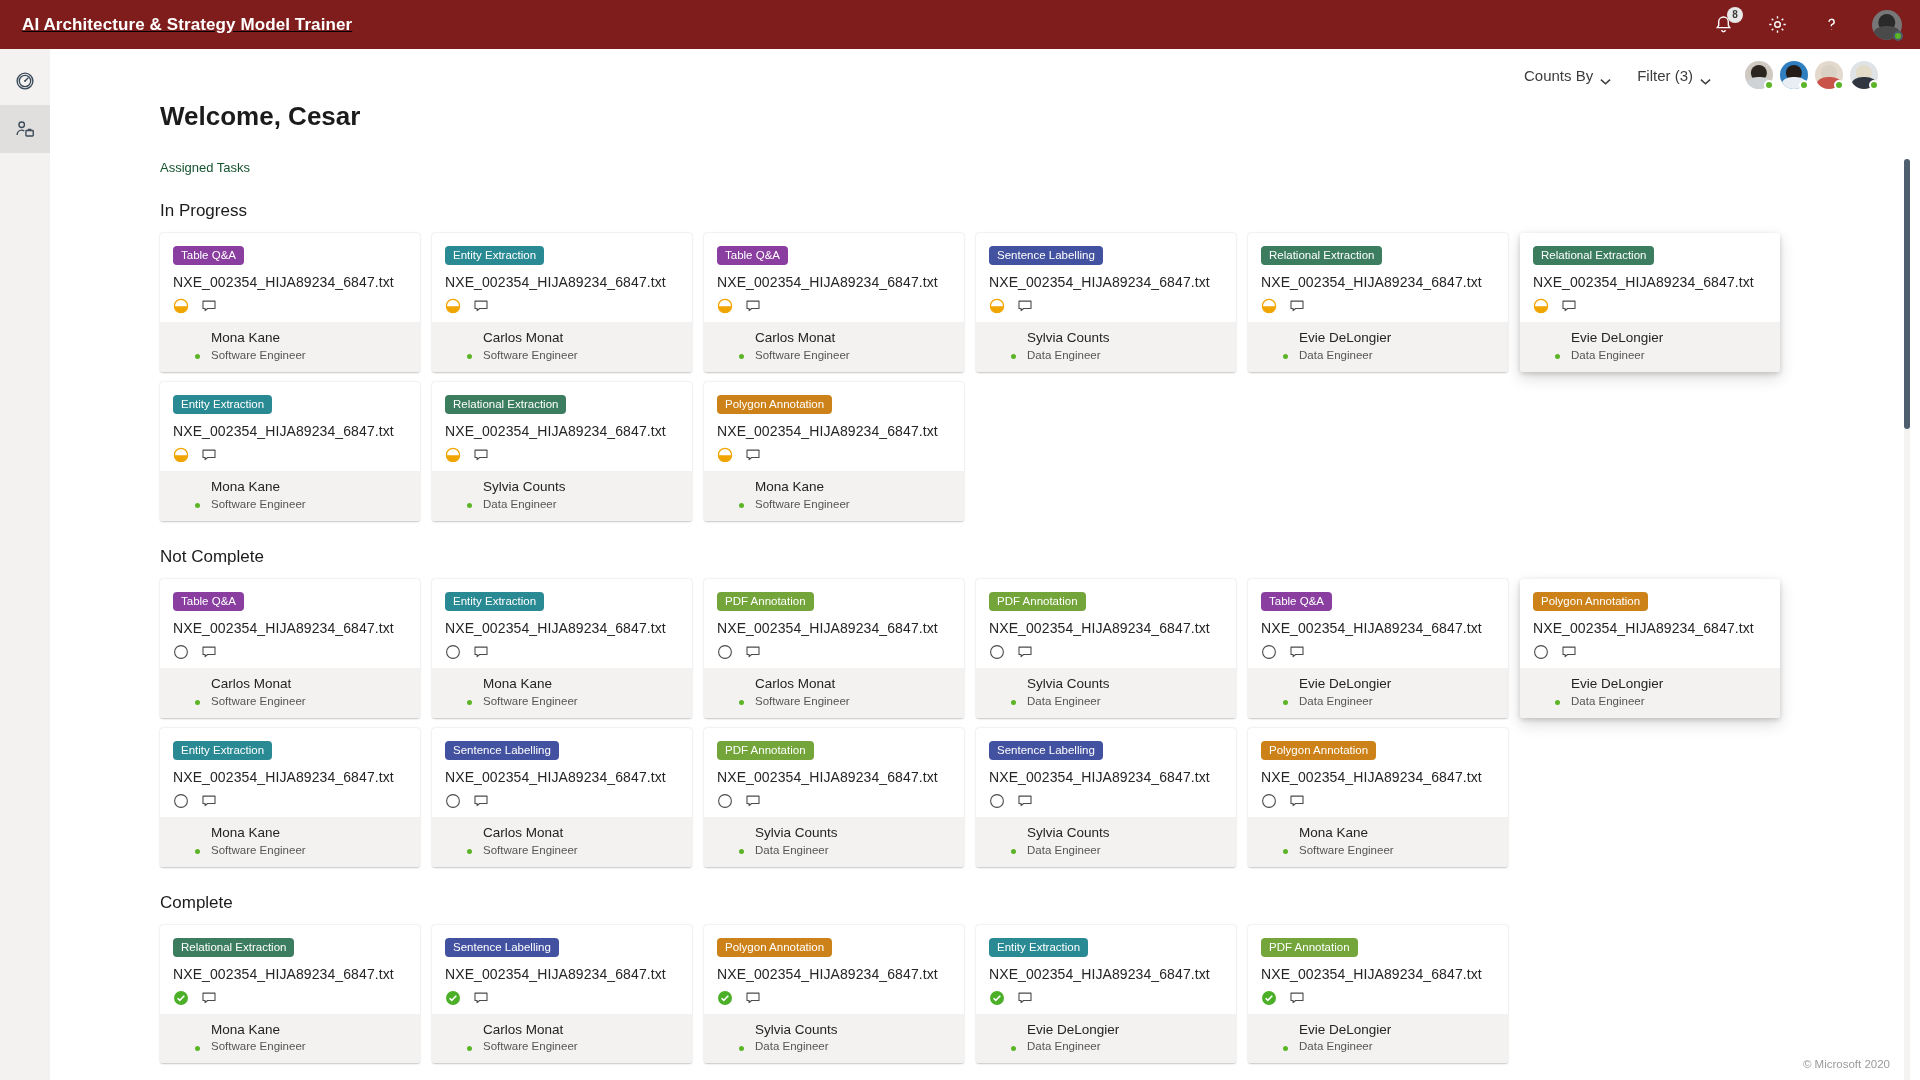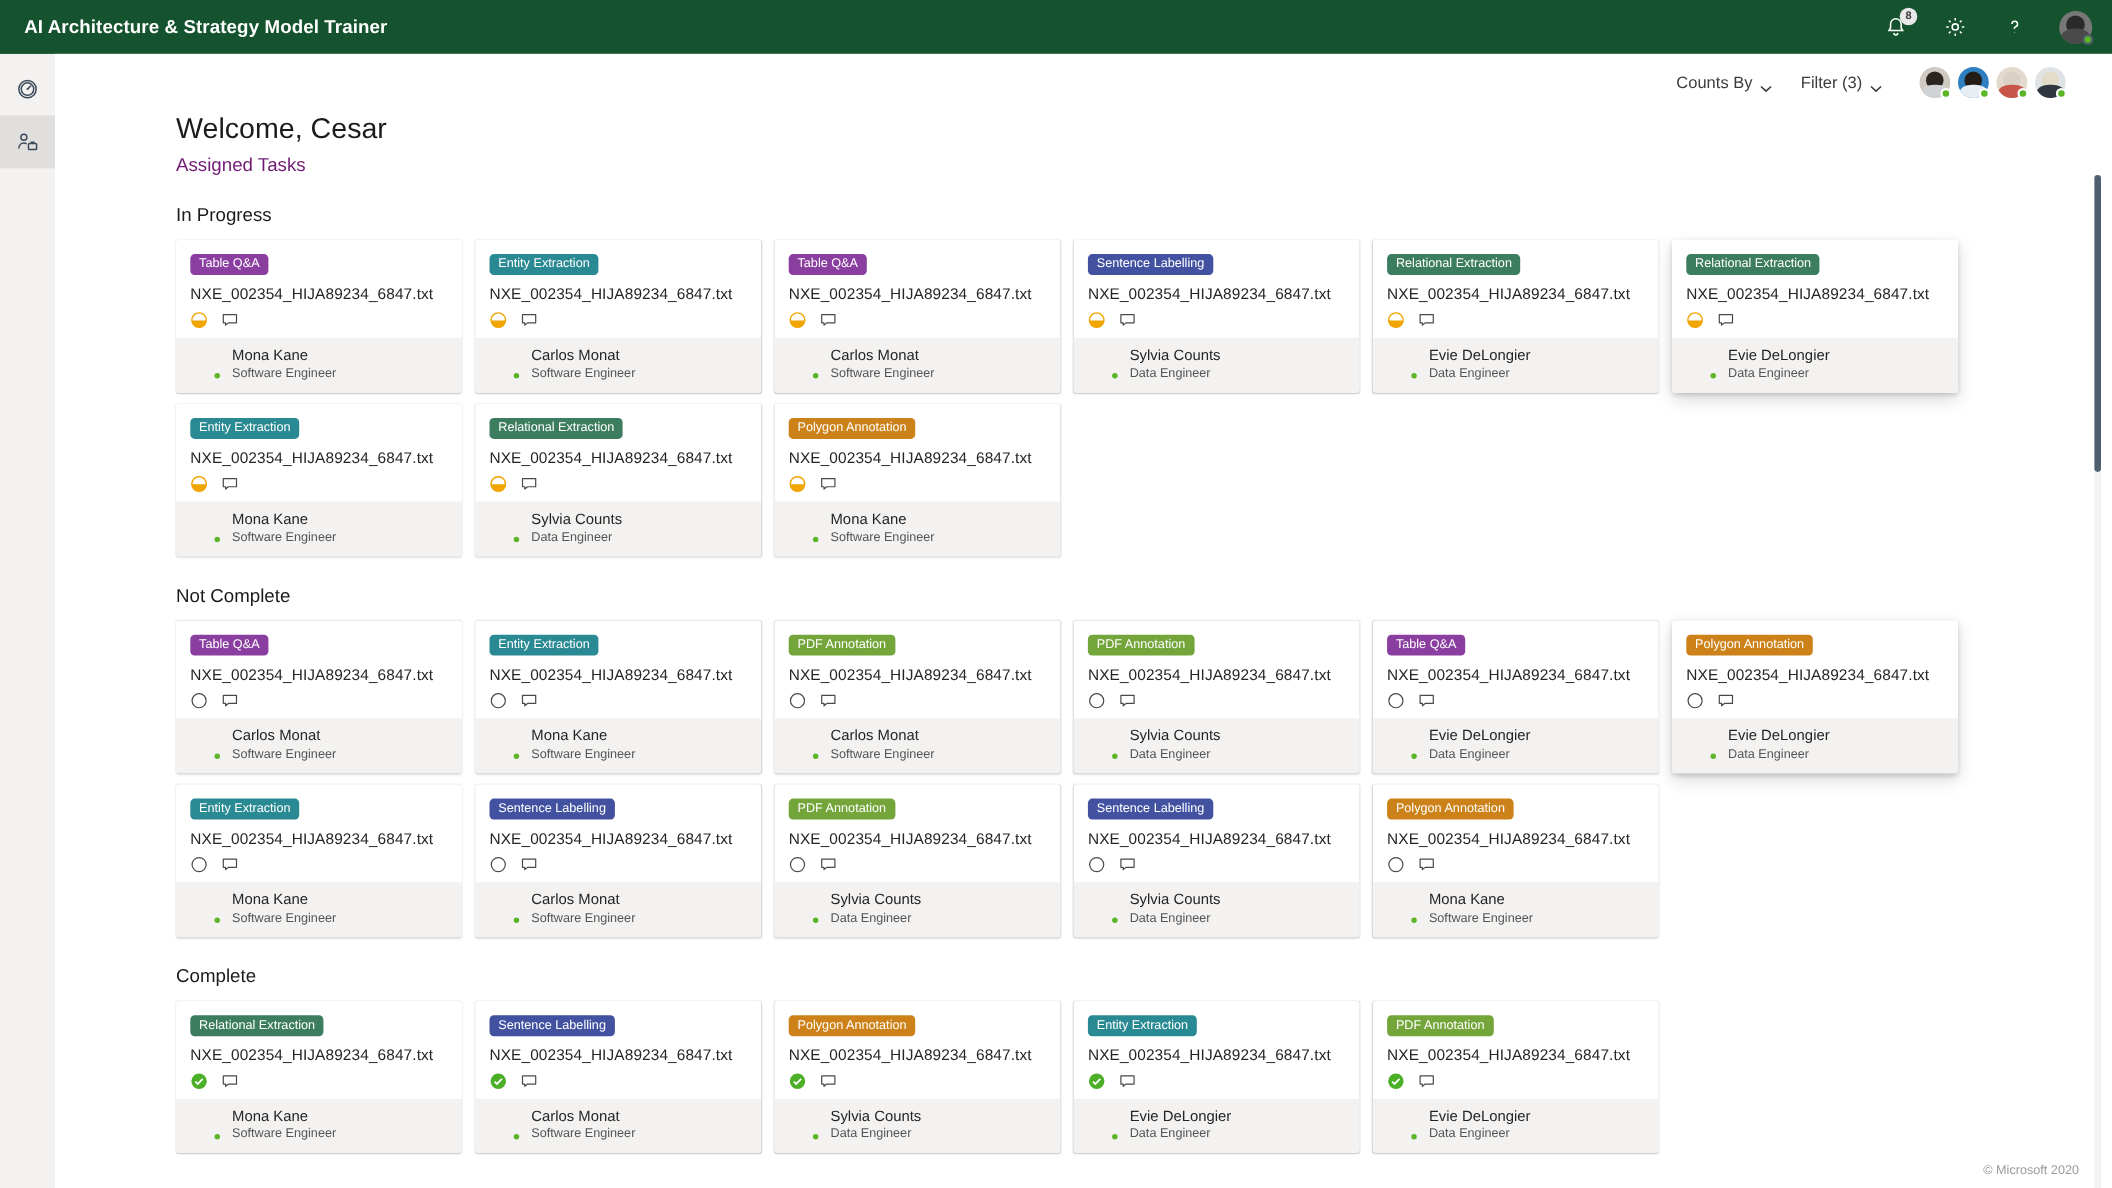--- a/index.html
+++ b/index.html
@@ -6,24 +6,25 @@
   html, body {
     width: 1920px; height: 1080px;
     font-family: "Liberation Sans", sans-serif;
     background: #ffffff;
     overflow: hidden;
   }
 
   
   .appbar {
     height: 49px; width: 100%;
-    background: #14532d;
+    background: #7f1d1d;
     display: flex; align-items: center;
     padding: 0 18px 0 22px;
     position: relative;
+    text-decoration: underline;
   }
   .app-title {
     color: #ffffff; font-size: 17px; font-weight: bold;
     letter-spacing: .1px;
   }
   .appbar-right {
     margin-left: auto; display: flex; align-items: center; gap: 28px;
   }
   .ab-icon {
     width: 26px; height: 26px; position: relative;
@@ -86,22 +87,22 @@
   .facepile { display: flex; align-items: center; gap: 7px; margin-left: 8px; }
   .facepile .fp {
     width: 28px; height: 28px; border-radius: 50%;
     position: relative;
   }
   .facepile .fp .pic { width: 28px; height: 28px; border-radius: 50%; overflow: hidden; }
   .facepile .presence { border-color: #ffffff; }
 
   
   .page-body { padding: 52px 0 0 110px; }
-  .welcome { font-size: 26px; color: #1b1b1b; font-weight: normal; }
-  .subtitle { font-size: 17px; color: #701a75; margin-top: 8px; }
+  .welcome { font-size: 26px; color: #1b1b1b; font-weight: bold; }
+  .subtitle { font-size: 13px; color: #14532d; margin-top: 28px; }
   .section-title {
     font-size: 17px; color: #1b1b1b;
     margin: 26px 0 12px 0;
   }
   .section + .section { margin-top: 16px; }
 
   
   .card-rows { display: flex; flex-direction: column; gap: 10px; }
   .card-row { display: flex; gap: 12px; }
   .card {

